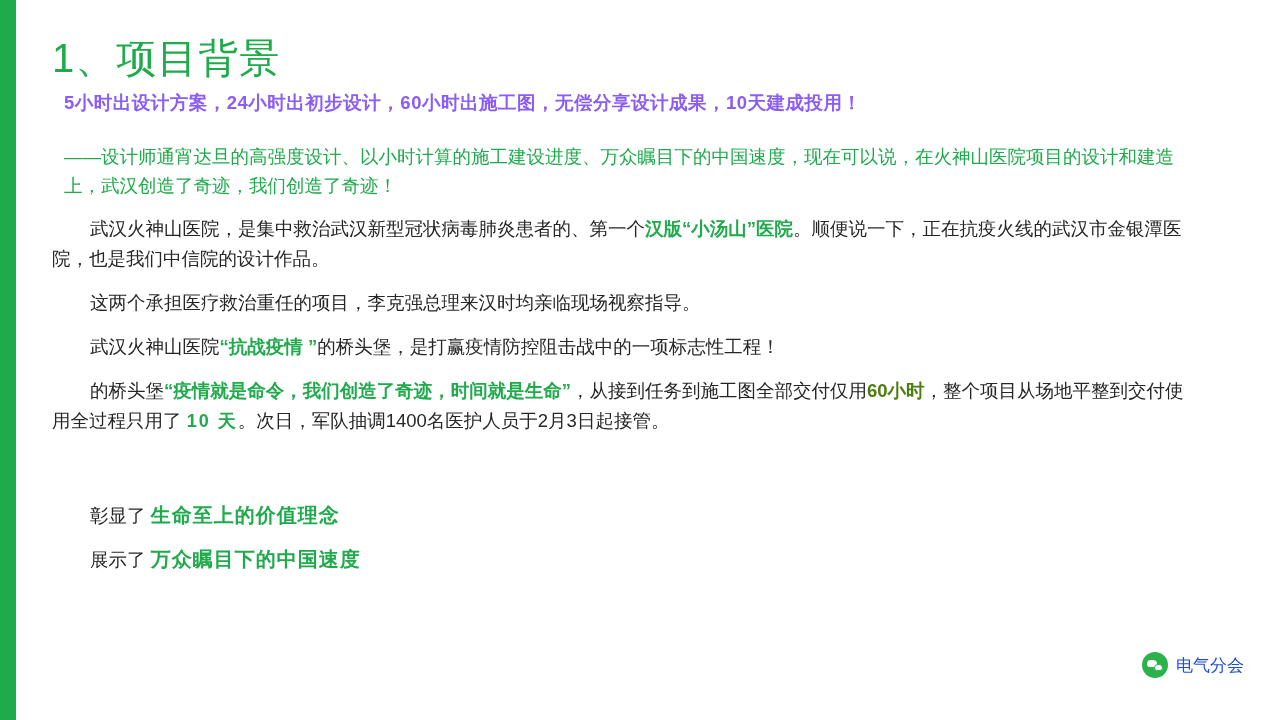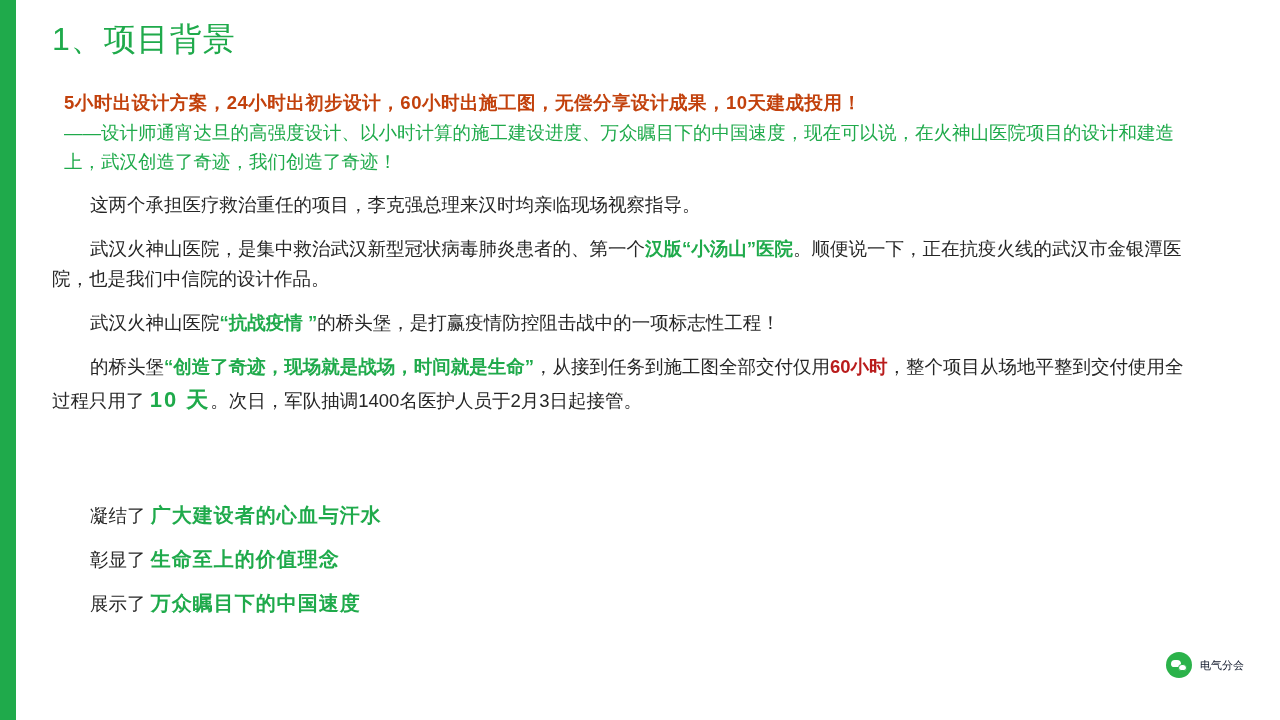--- a/index.html
+++ b/index.html
@@ -25,69 +25,69 @@
     position: absolute;
     left: 0;
     top: 0;
     width: 16px;
     height: 720px;
     background: #1faa4b;
   }
   .title {
     position: absolute;
     left: 52px;
-    top: 18px;
-    font-size: 32px;
+    top: 31px;
+    font-size: 40px;
     font-weight: 400;
     color: #1faa4b;
     letter-spacing: 1px;
     white-space: nowrap;
   }
   .content {
     position: absolute;
     left: 52px;
     top: 82px;
     width: 1190px;
   }
   .lead {
-    color: #c2410c;
+    color: #8b5cf6;
     font-weight: bold;
     font-size: 18.5px;
     margin: 8px 0 0 12px;
     letter-spacing: 0.5px;
   }
   .sub {
     color: #1faa4b;
     font-size: 18.5px;
-    margin: 4px 0 0 12px;
+    margin: 28px 0 0 12px;
     line-height: 1.55;
     width: 1140px;
   }
   .para {
     font-size: 18.5px;
     color: #262626;
     line-height: 1.62;
     margin: 14px 0 0 0;
     width: 1140px;
   }
   .para.indent {
     text-indent: 38px;
   }
   .g {
     color: #1faa4b;
     font-weight: bold;
   }
   .g-num {
-    color: #b91c1c;
+    color: #4d7c0f;
     font-weight: bold;
   }
   .g-big {
     color: #1faa4b;
     font-weight: bold;
-    font-size: 22px;
+    font-size: 18px;
     letter-spacing: 2px;
   }
   .block-bottom {
     position: absolute;
     left: 90px;
     top: 500px;
     width: 900px;
   }
   .bline {
     font-size: 18.5px;
@@ -135,62 +135,59 @@
     left: 12px;
     top: 12px;
     width: 9px;
     height: 7px;
     border-radius: 5px 5px 4px 4px;
     background: #ffffff;
     border: 1.5px solid #2bb24a;
     box-sizing: border-box;
   }
   .badge-text {
-    font-size: 11px;
-    color: #0f172a;
+    font-size: 17px;
+    color: #1d4ed8;
     white-space: nowrap;
   }
 </style>
 </head>
 <body>
 
 <div class="slide">
 
   <div class="accent-bar"></div>
 
   <div class="title">1、项目背景</div>
 
   <div class="content">
 
     <div class="lead">5小时出设计方案，24小时出初步设计，60小时出施工图，无偿分享设计成果，10天建成投用！</div>
 
     <div class="sub">——设计师通宵达旦的高强度设计、以小时计算的施工建设进度、万众瞩目下的中国速度，现在可以说，在火神山医院项目的设计和建造上，武汉创造了奇迹，我们创造了奇迹！</div>
 
     <div class="para indent">
-      <span>这两个承担医疗救治重任的项目，李克强总理来汉时均亲临现场视察指导。</span>
+      <span>武汉火神山医院，是集中救治武汉新型冠状病毒肺炎患者的、第一个</span><span class="g">汉版“小汤山”医院</span><span>。顺便说一下，正在抗疫火线的武汉市金银潭医院，也是我们中信院的设计作品。</span>
     </div>
 
     <div class="para indent">
-      <span>武汉火神山医院，是集中救治武汉新型冠状病毒肺炎患者的、第一个</span><span class="g">汉版“小汤山”医院</span><span>。顺便说一下，正在抗疫火线的武汉市金银潭医院，也是我们中信院的设计作品。</span>
+      <span>这两个承担医疗救治重任的项目，李克强总理来汉时均亲临现场视察指导。</span>
     </div>
 
     <div class="para indent">
       <span>武汉火神山医院</span><span class="g">“抗战疫情 ”</span><span>的桥头堡，是打赢疫情防控阻击战中的一项标志性工程！</span>
     </div>
 
     <div class="para indent">
-      <span>的桥头堡</span><span class="g">“创造了奇迹，现场就是战场，时间就是生命”</span><span>，从接到任务到施工图全部交付仅用</span><span class="g-num">60小时</span><span>，整个项目从场地平整到交付使用全过程只用了 </span><span class="g-big">10 天</span><span>。次日，军队抽调1400名医护人员于2月3日起接管。</span>
+      <span>的桥头堡</span><span class="g">“疫情就是命令，我们创造了奇迹，时间就是生命”</span><span>，从接到任务到施工图全部交付仅用</span><span class="g-num">60小时</span><span>，整个项目从场地平整到交付使用全过程只用了 </span><span class="g-big">10 天</span><span>。次日，军队抽调1400名医护人员于2月3日起接管。</span>
     </div>
 
   </div>
 
   <div class="block-bottom">
-    <div class="bline">
-      <span>凝结了 </span><span class="g">广大建设者的心血与汗水</span>
-    </div>
     <div class="bline">
       <span>彰显了 </span><span class="g">生命至上的价值理念</span>
     </div>
     <div class="bline">
       <span>展示了 </span><span class="g">万众瞩目下的中国速度</span>
     </div>
   </div>
 
   <div class="badge">
     <span class="badge-icon"></span>

